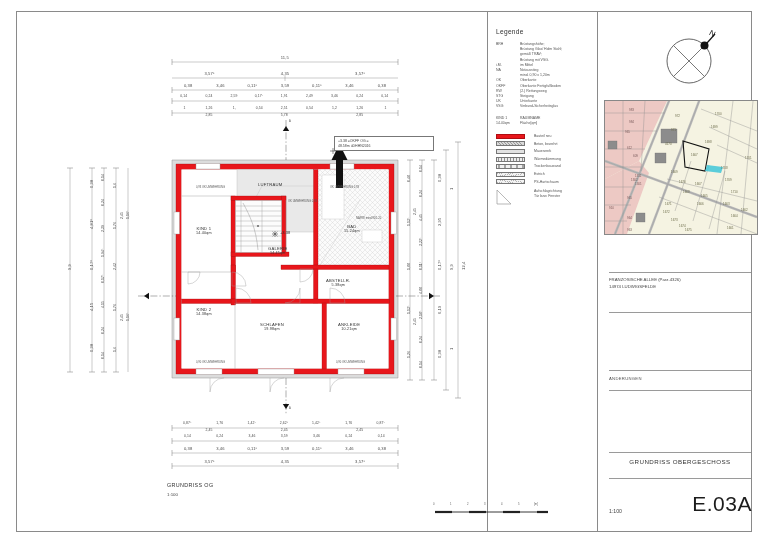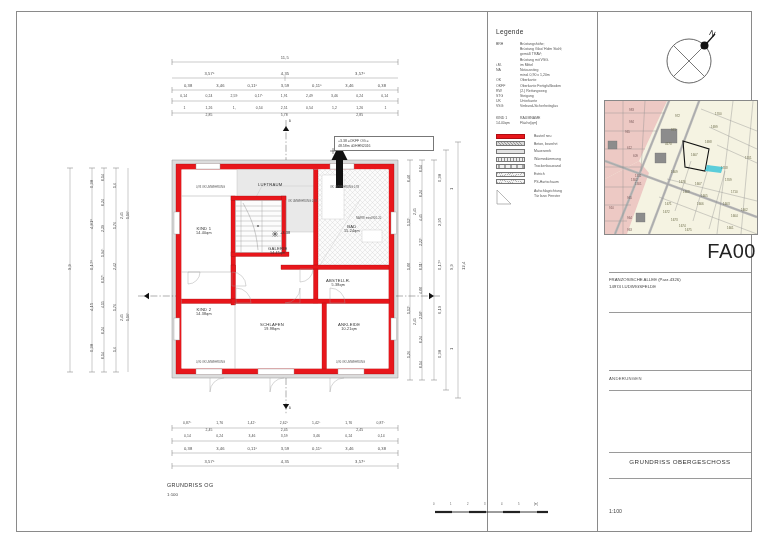--- a/index.html
+++ b/index.html
@@ -536,38 +536,38 @@
         <text x="74" y="126">1674</text>
           <text x="80" y="130">1675</text>
         <text x="118" y="104">1663</text>
           <text x="126" y="116">1664</text>
         <text x="136" y="110">1662</text>
           <text x="122" y="128">1661</text>
       </g>
     </svg>
   </div>
 
-  <div class="fa00">FA00</div>
 
   <div class="hr" style="left:609px;top:272px;width:142px;"></div>
   <div class="addr">
     <div>FRANZÖSISCHE ALLEE (Parz.4326)</div>
     <div>14974 LUDWIGSFELDE</div>
   </div>
   <div class="hr" style="left:609px;top:312px;width:142px;"></div>
 
   <div class="hr" style="left:609px;top:370px;width:142px;"></div>
   <div class="aend">ÄNDERUNGEN</div>
   <div class="hr" style="left:609px;top:390px;width:142px;"></div>
 
   <div class="hr" style="left:609px;top:452px;width:142px;"></div>
   <div class="gro">GRUNDRISS OBERGESCHOSS</div>
   <div class="hr" style="left:609px;top:478px;width:142px;"></div>
 
   <div class="scale100">1:100</div>
+  <div class="sheetno">E.03A</div>
 
   <div id="dimtext">
       <div class="t dim" style="left: 280.8px; top: 56px;">11,5</div>
       <div class="t dim" style="left: 204.417px; top: 72px;">3,57⁵</div>
       <div class="t dim" style="left: 280.8px; top: 72px;">4,35</div>
       <div class="t dim" style="left: 355.083px; top: 72px;">3,57⁵</div>
       <div class="t dim" style="left: 183.943px; top: 84px;">0,38</div>
       <div class="t dim" style="left: 216.229px; top: 84px;">3,46</div>
       <div class="t dim" style="left: 247.464px; top: 84px;">0,11⁵</div>
       <div class="t dim" style="left: 280.8px; top: 84px;">3,59</div>

